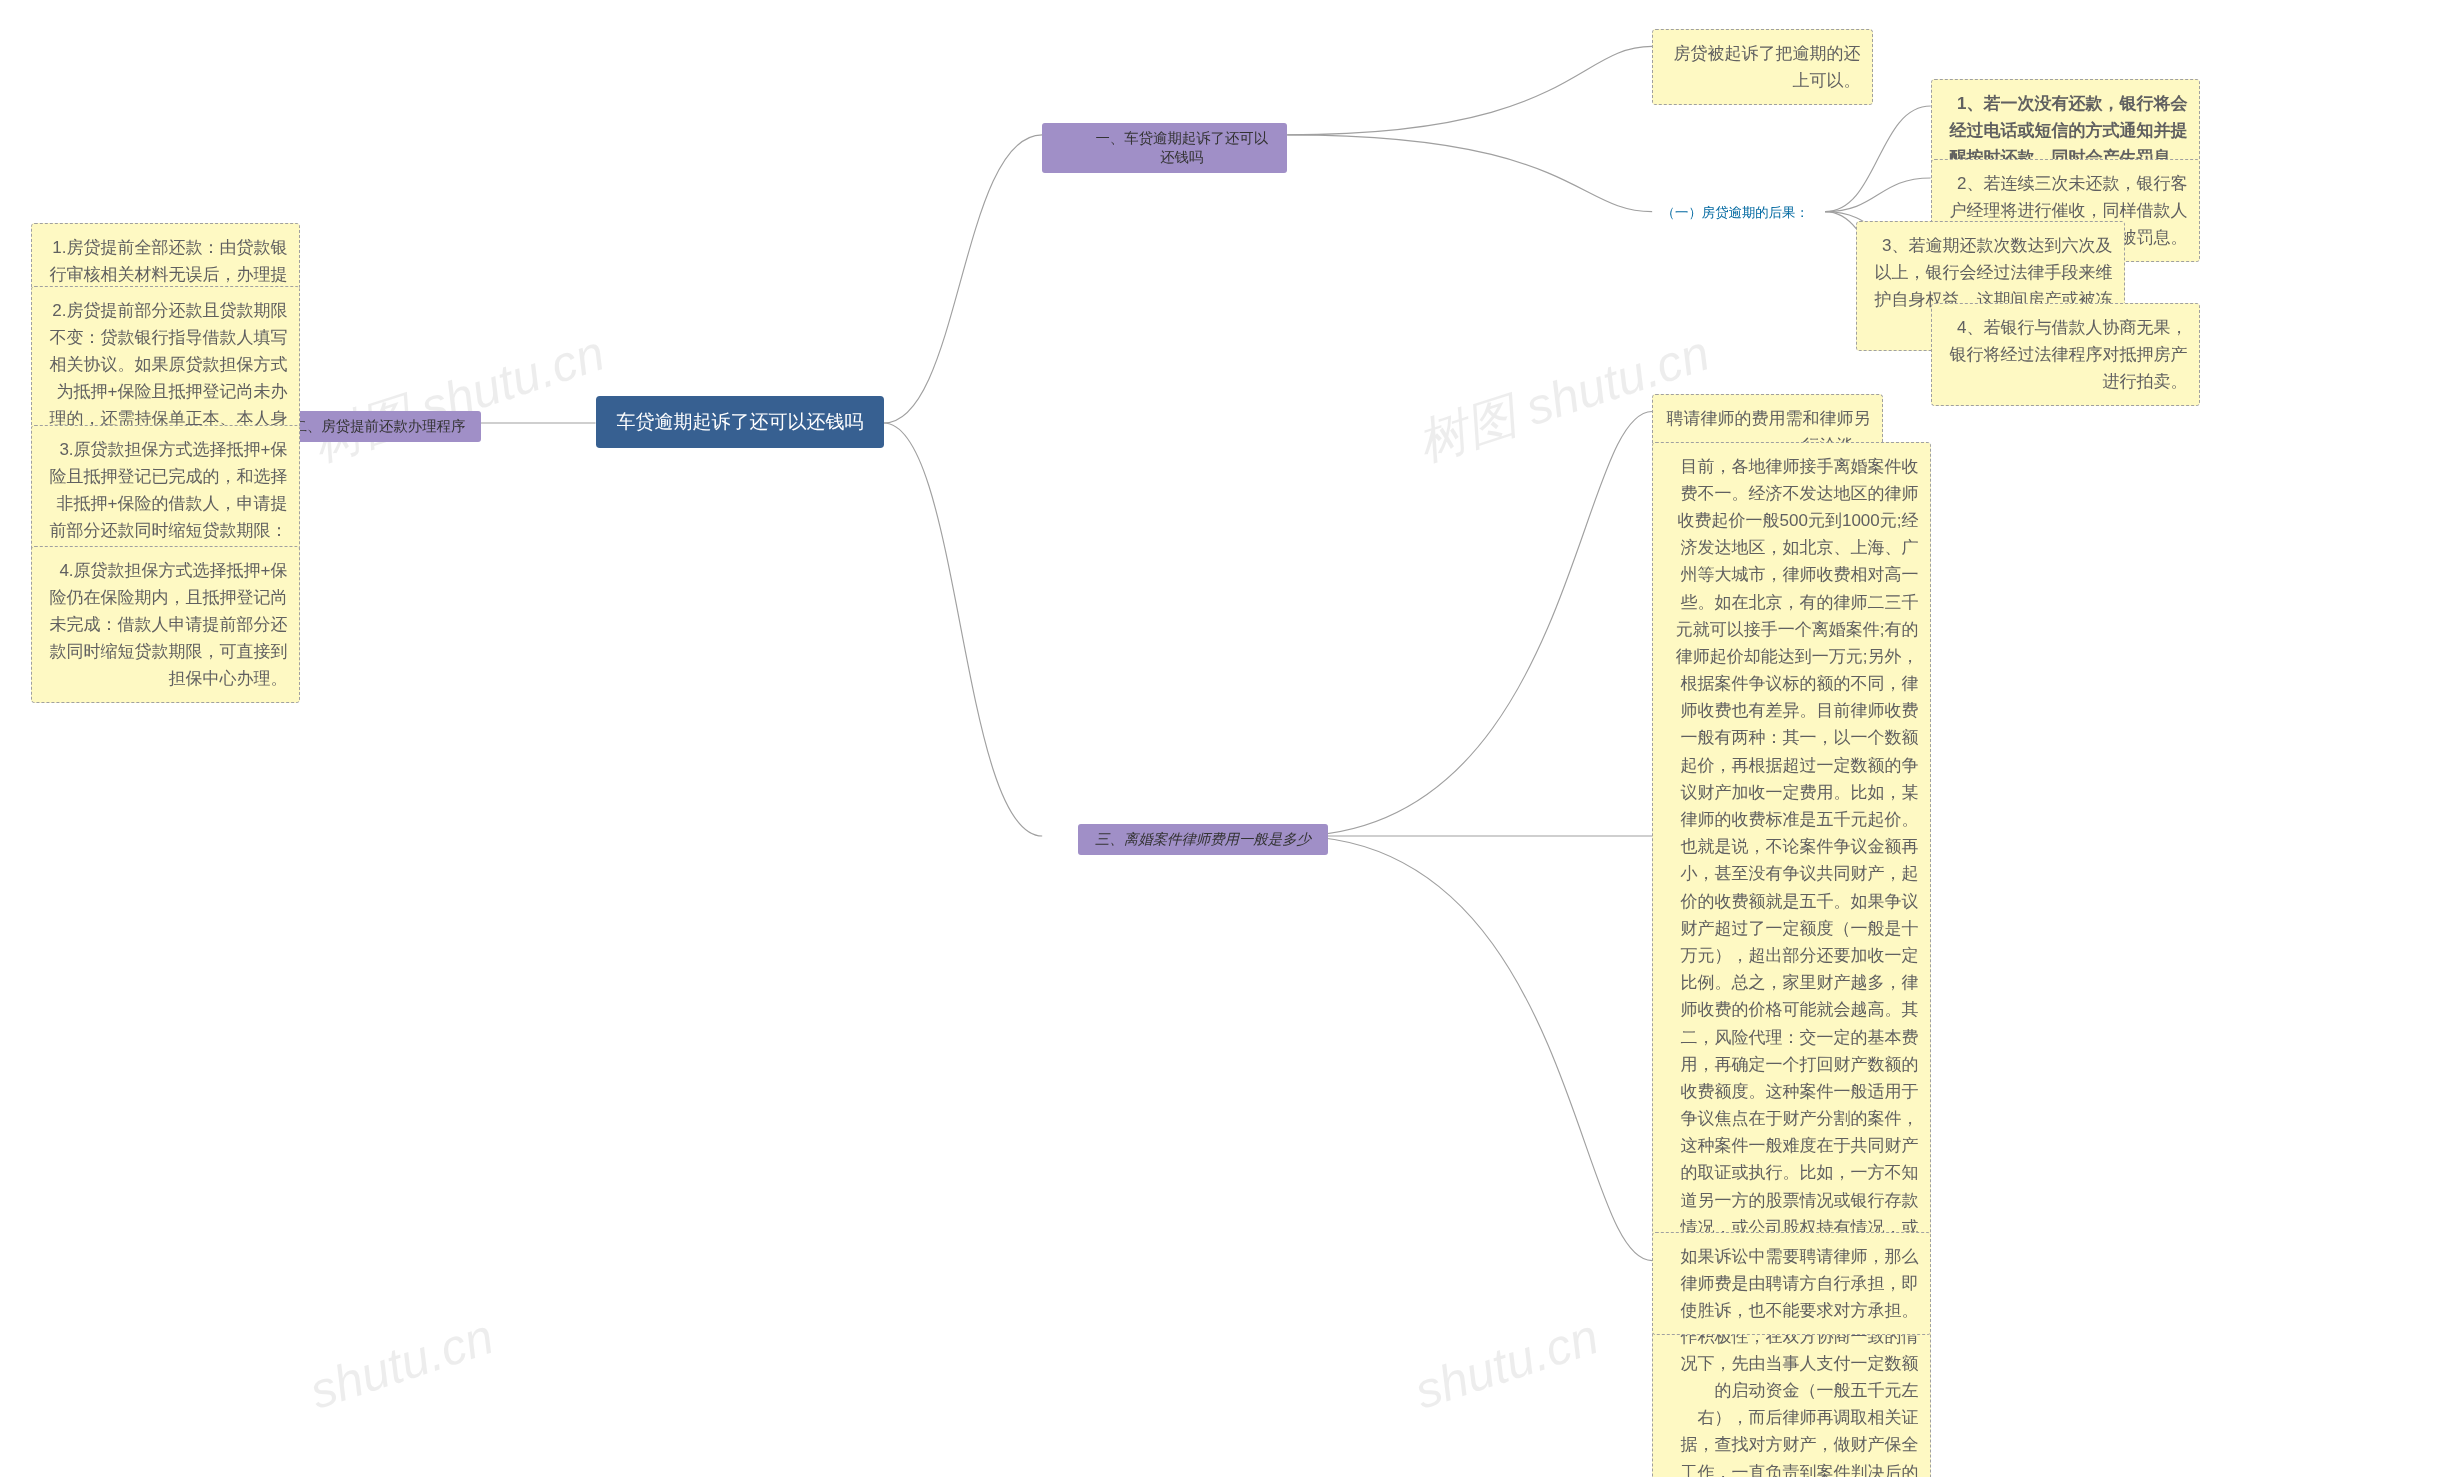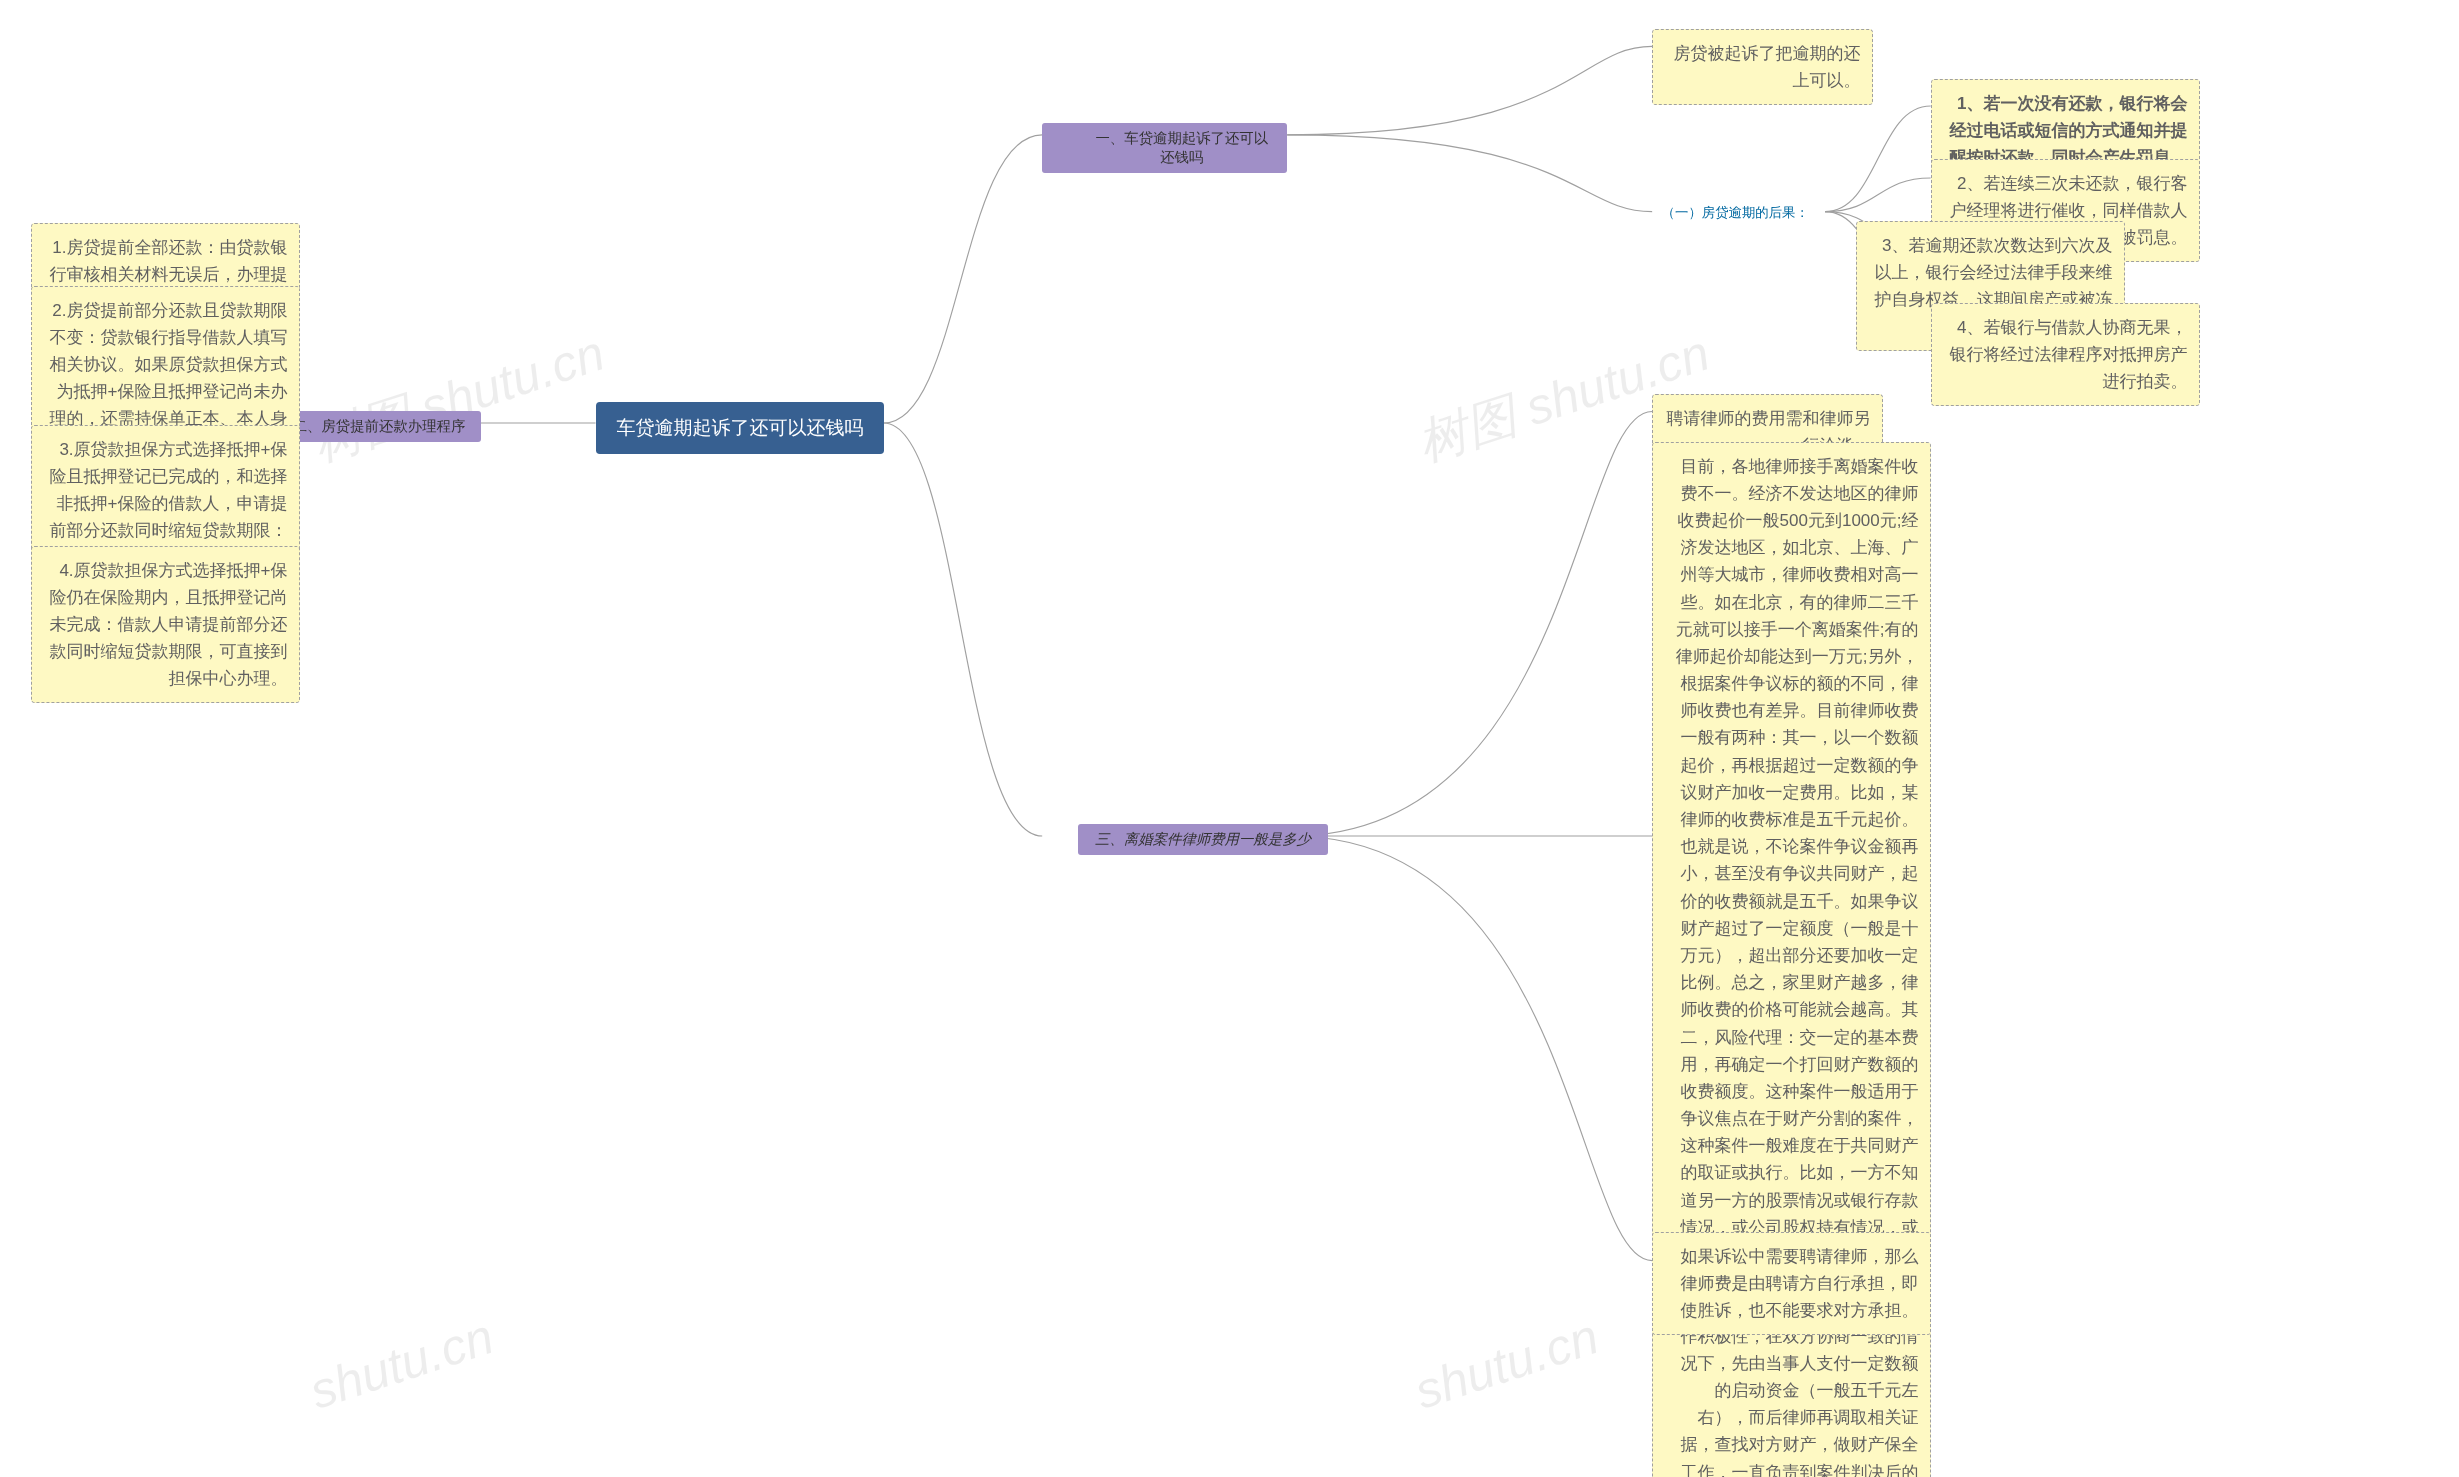--- a/index.html
+++ b/index.html
@@ -105,21 +105,21 @@
   <path d="M 190 440 C 155 440, 155 255, 120 255"></path>
   <path d="M 190 440 C 155 440, 155 358, 120 358"></path>
   <path d="M 190 440 C 155 440, 155 492, 120 492"></path>
   <path d="M 190 440 C 155 440, 155 602, 120 602"></path>
 
   <path d="M 1345 870 C 1640 870, 1640 428, 1720 428"></path>
   <path d="M 1345 870 C 1640 870, 1640 870, 1720 870"></path>
   <path d="M 1345 870 C 1640 870, 1640 1312, 1720 1312"></path>
 </svg>
 
-<div class="node root-node" style="left:596px; top:396px; width:288px;margin-top:6px;">车贷逾期起诉了还可以还钱吗</div>
+<div class="node root-node" style="left:596px; top:396px; width:288px;">车贷逾期起诉了还可以还钱吗</div>
 
 <div class="node branch-node" style="left:1042px; top:123px; width:245px;padding-left:48px;">一、车贷逾期起诉了还可以还钱吗</div>
 <div class="node leaf-node" style="left:1652px; top:29px; width:221px;">房贷被起诉了把逾期的还上可以。</div>
 <div class="node sub-node" style="left:1652px; top:200px; width:173px;">（一）房贷逾期的后果：</div>
 <div class="node leaf-node" style="left:1931px; top:79px; width:269px;font-weight:bold;">1、若一次没有还款，银行将会经过电话或短信的方式通知并提醒按时还款，同时会产生罚息。</div>
 <div class="node leaf-node" style="left:1931px; top:159px; width:269px;">2、若连续三次未还款，银行客户经理将进行催收，同样借款人会被罚息。</div>
 <div class="node leaf-node" style="left:1856px; top:221px; width:269px;">3、若逾期还款次数达到六次及以上，银行会经过法律手段来维护自身权益，这期间房产或被冻结。</div>
 <div class="node leaf-node" style="left:1931px; top:303px; width:269px;">4、若银行与借款人协商无果，银行将经过法律程序对抵押房产进行拍卖。</div>
 
 <div class="node branch-node" style="left:277px; top:411px; width:204px;">二、房贷提前还款办理程序</div>

